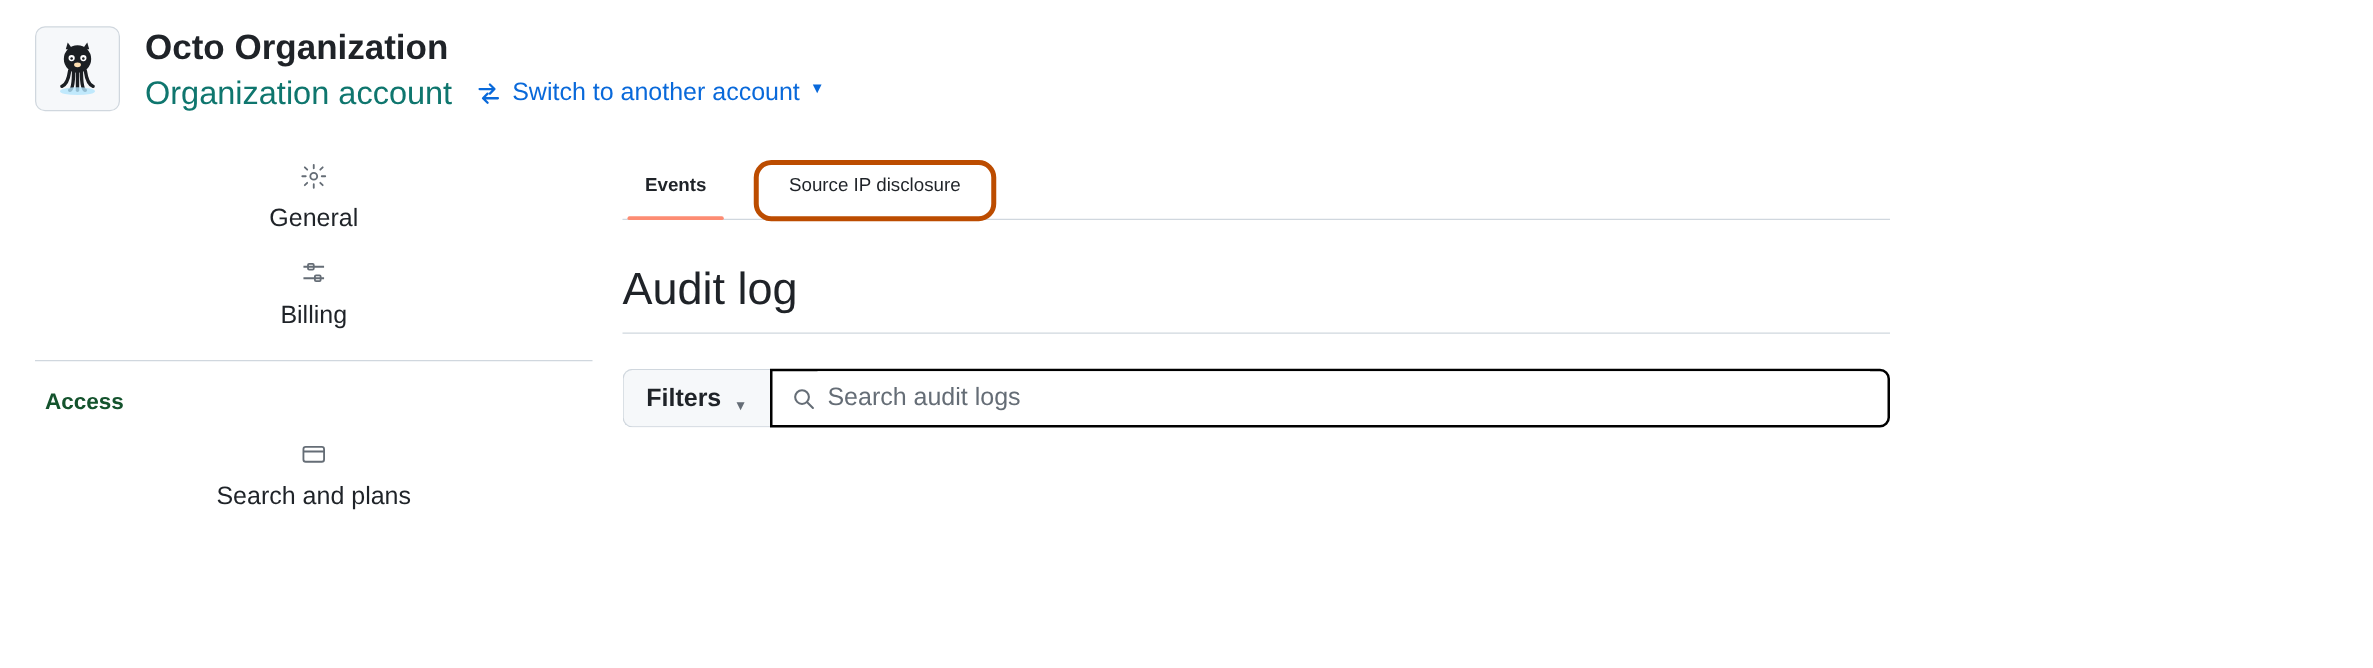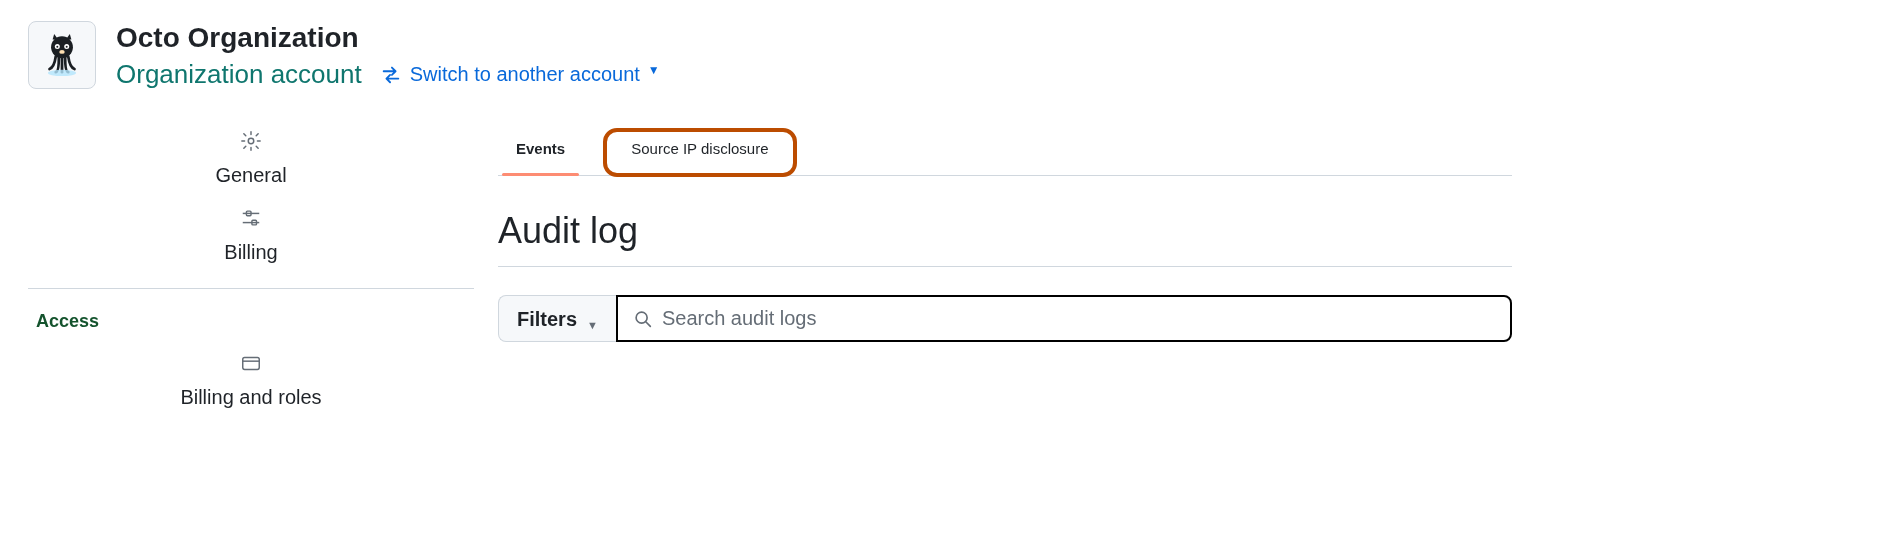--- a/index.html
+++ b/index.html
@@ -269,21 +269,21 @@
 
       <hr class="sidebar-divider">
 
       <div class="sidebar-section-title">Access</div>
 
       <div class="sidebar-item">
         <svg class="icon-svg" viewBox="0 0 24 24">
           <rect x="3" y="6" width="18" height="13" rx="2"></rect>
           <line x1="3" y1="10" x2="21" y2="10"></line>
         </svg>
-        <span>Billing and roles</span>
+        <span>Search and plans</span>
       </div>
     </nav>
 
     <main class="main">
       <div class="tabs">
         <div class="tab active">
           <span>Events</span>
         </div>
         <div class="tab highlighted">
           <span>Source IP disclosure</span>

